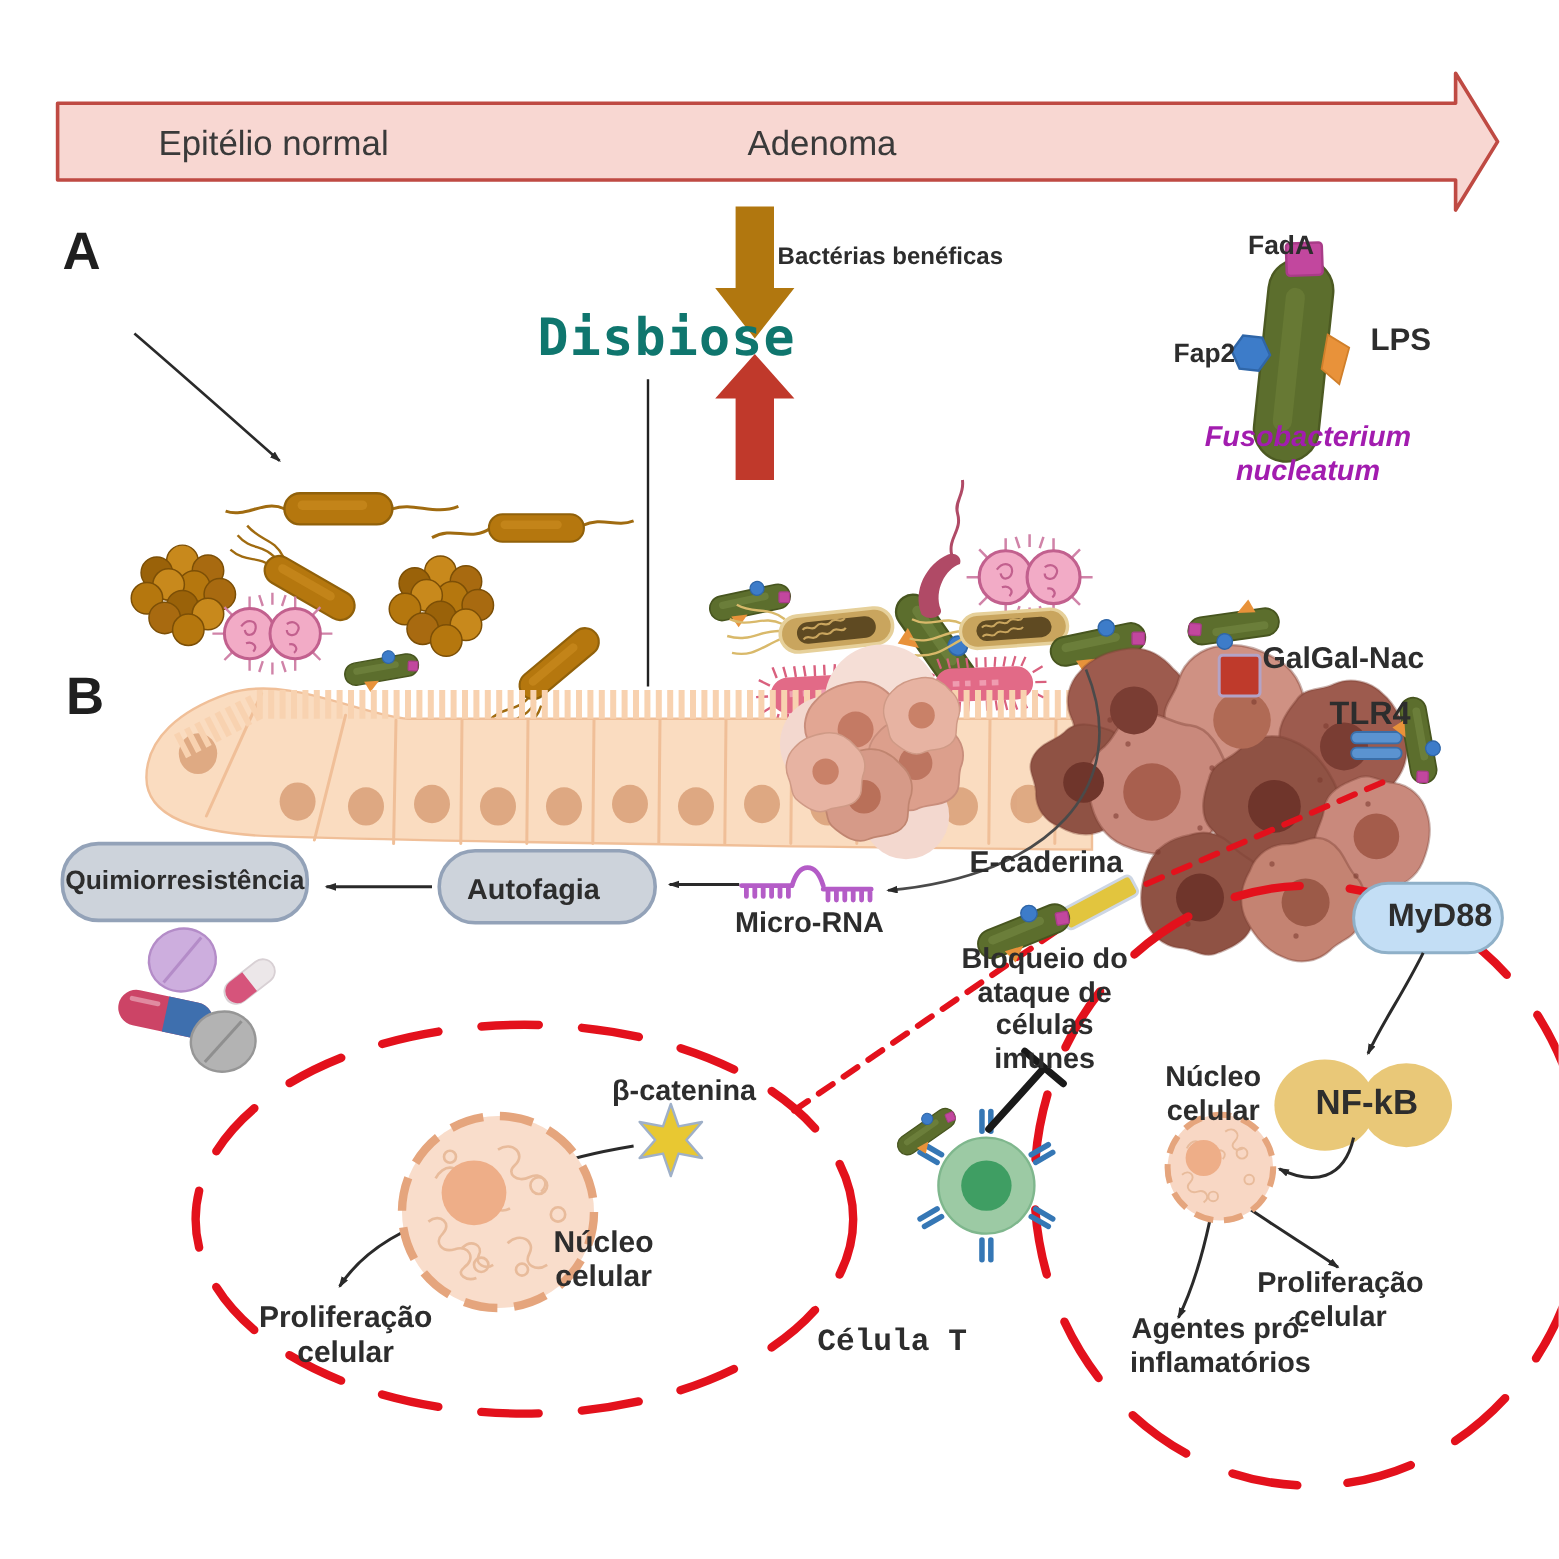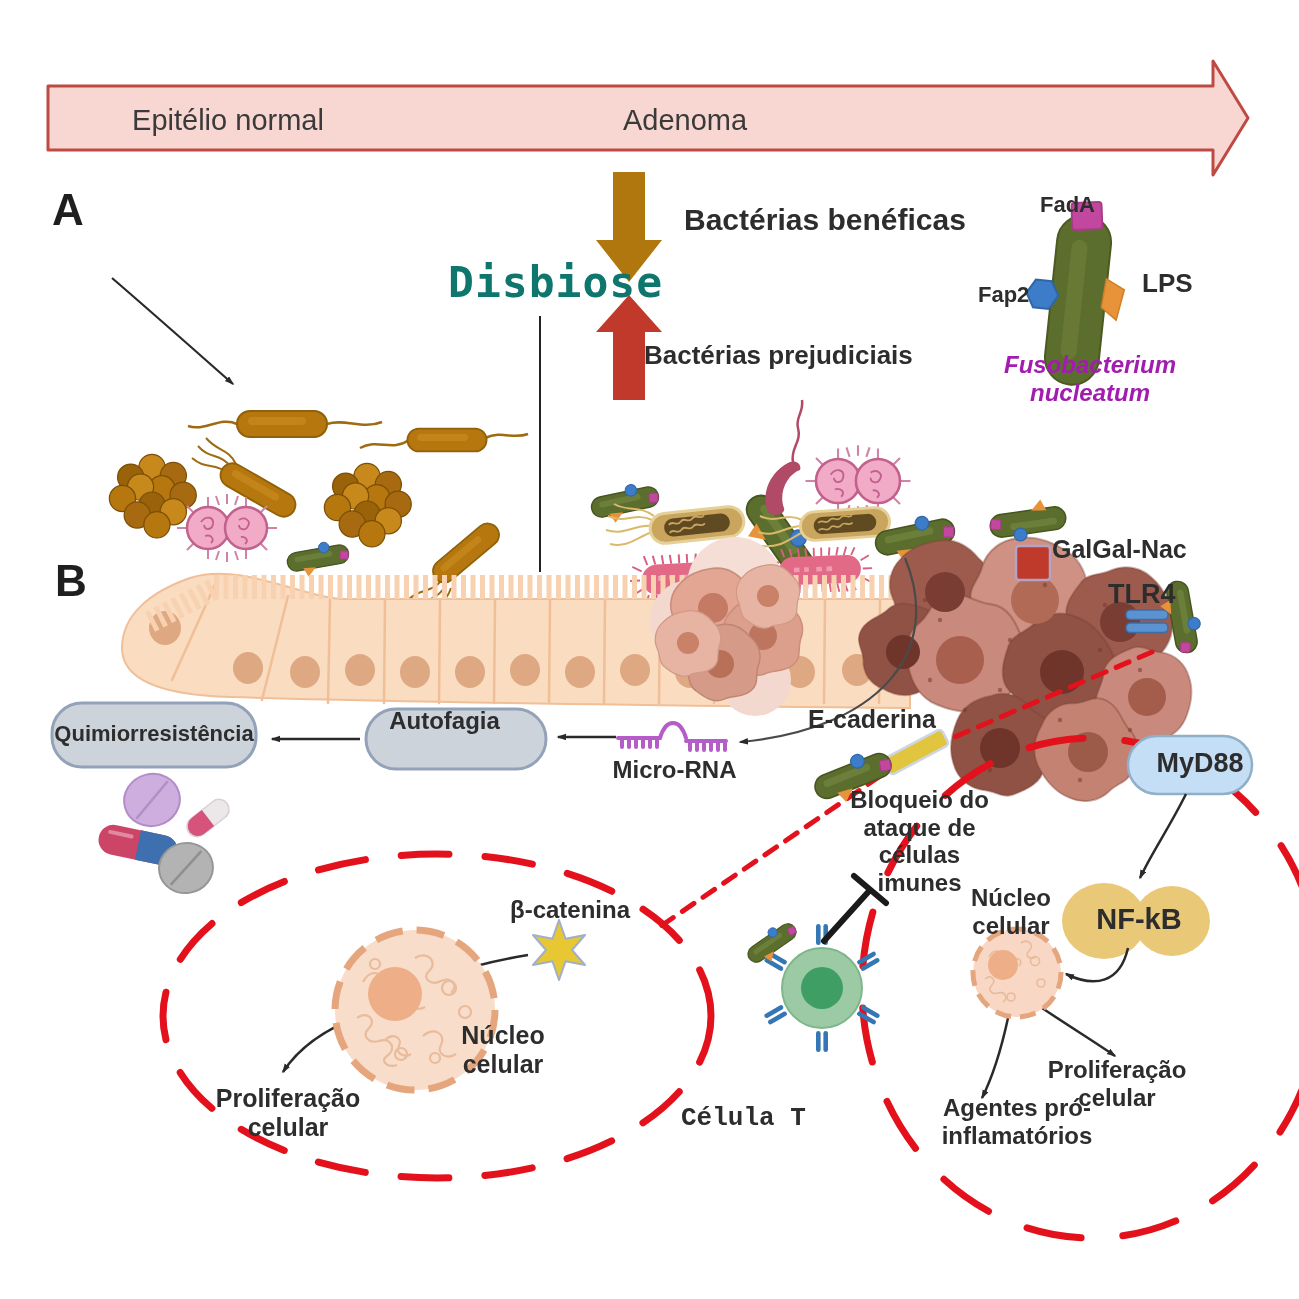--- a/index.html
+++ b/index.html
@@ -318,41 +318,40 @@
     </g>
   </g>
 </svg>
 
 <div class="lbl stage-lbl" style="left:575px;top:104px;width:220px;">Adenoma</div>
 <div class="lbl stage-lbl" style="left:118px;top:104px;width:220px;">Epitélio normal</div>
 
 <div class="lbl panel-lbl" style="left:52px;top:185px;">A</div>
 
 <div class="lbl mono" style="left:448px;top:258px;">Disbiose</div>
-<div class="lbl" style="left:648px;top:203px;font-size:30px;margin-left:36px;">Bactérias benéficas</div>
-<div class="lbl" style="left:644px;top:341px;font-size:26px;">Bactérias prejudiciais</div>
+<div class="lbl" style="left:648px;top:203px;font-size:20px;">Bactérias benéficas</div>
 
 <div class="lbl" style="left:1040px;top:192px;font-size:22px;">FadA</div>
 <div class="lbl" style="left:978px;top:282px;font-size:22px;">Fap2</div>
 <div class="lbl" style="left:1142px;top:269px;font-size:26px;">LPS</div>
 <div class="lbl ital ctr" style="left:950px;top:351px;width:280px;font-size:24px;">Fusobacterium nucleatum</div>
 
 <div class="lbl panel-lbl" style="left:55px;top:556px;">B</div>
 
 <div class="lbl" style="left:1052px;top:535px;font-size:25px;">GalGal-Nac</div>
 <div class="lbl" style="left:1108px;top:579px;font-size:27px;">TLR4</div>
 <div class="lbl" style="left:808px;top:705px;font-size:25px;">E-caderina</div>
 <div class="lbl ctr" style="left:1128px;top:748px;width:144px;font-size:27px;">MyD88</div>
 <div class="lbl ctr" style="left:1070px;top:903px;width:138px;font-size:29px;">NF-kB</div>
 
 <div class="lbl ctr" style="left:52px;top:721px;width:204px;font-size:22px;">Quimiorresistência</div>
-<div class="lbl ctr" style="left:366px;top:707px;width:157px;font-size:24px;">Autofagia</div>
+<div class="lbl ctr" style="left:366px;top:728px;width:157px;font-size:24px;">Autofagia</div>
 <div class="lbl ctr" style="left:602px;top:756px;width:145px;font-size:24px;">Micro-RNA</div>
 
-<div class="lbl ctr" style="left:842px;top:786px;width:155px;font-size:24px;">Bloqueio do ataque de células imunes</div>
+<div class="lbl ctr" style="left:793px;top:786px;width:155px;font-size:24px;">Bloqueio do ataque de células imunes</div>
 <div class="lbl" style="left:681px;top:1104px;font-size:26px;font-family:Liberation Mono, monospace;">Célula T</div>
 
 <div class="lbl" style="left:510px;top:896px;font-size:24px;">β-catenina</div>
 <div class="lbl ctr" style="left:447px;top:1021px;width:112px;font-size:25px;">Núcleo celular</div>
 <div class="lbl ctr" style="left:212px;top:1084px;width:152px;font-size:25px;">Proliferação celular</div>
 
 <div class="lbl ctr" style="left:952px;top:884px;width:118px;font-size:24px;">Núcleo celular</div>
 <div class="lbl ctr" style="left:1038px;top:1056px;width:158px;font-size:24px;">Proliferação celular</div>
 <div class="lbl ctr" style="left:922px;top:1094px;width:190px;font-size:24px;">Agentes pró-inflamatórios</div>
 

